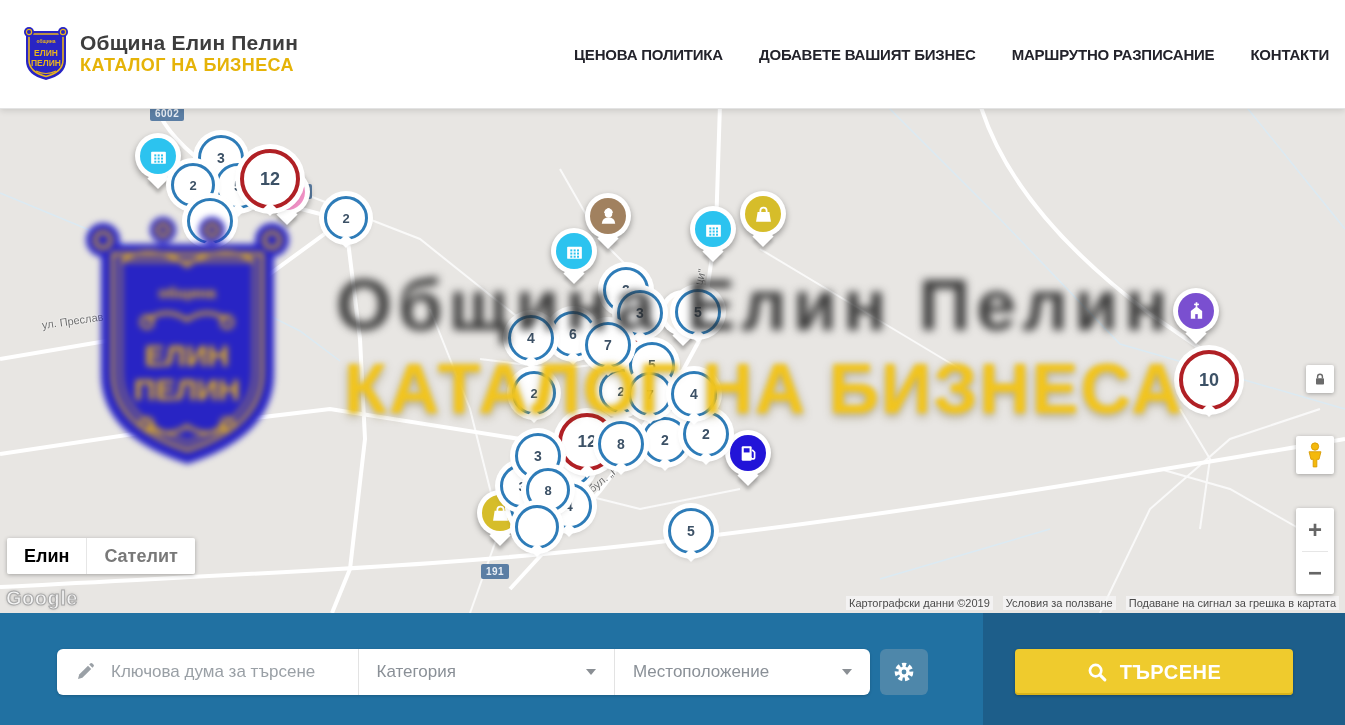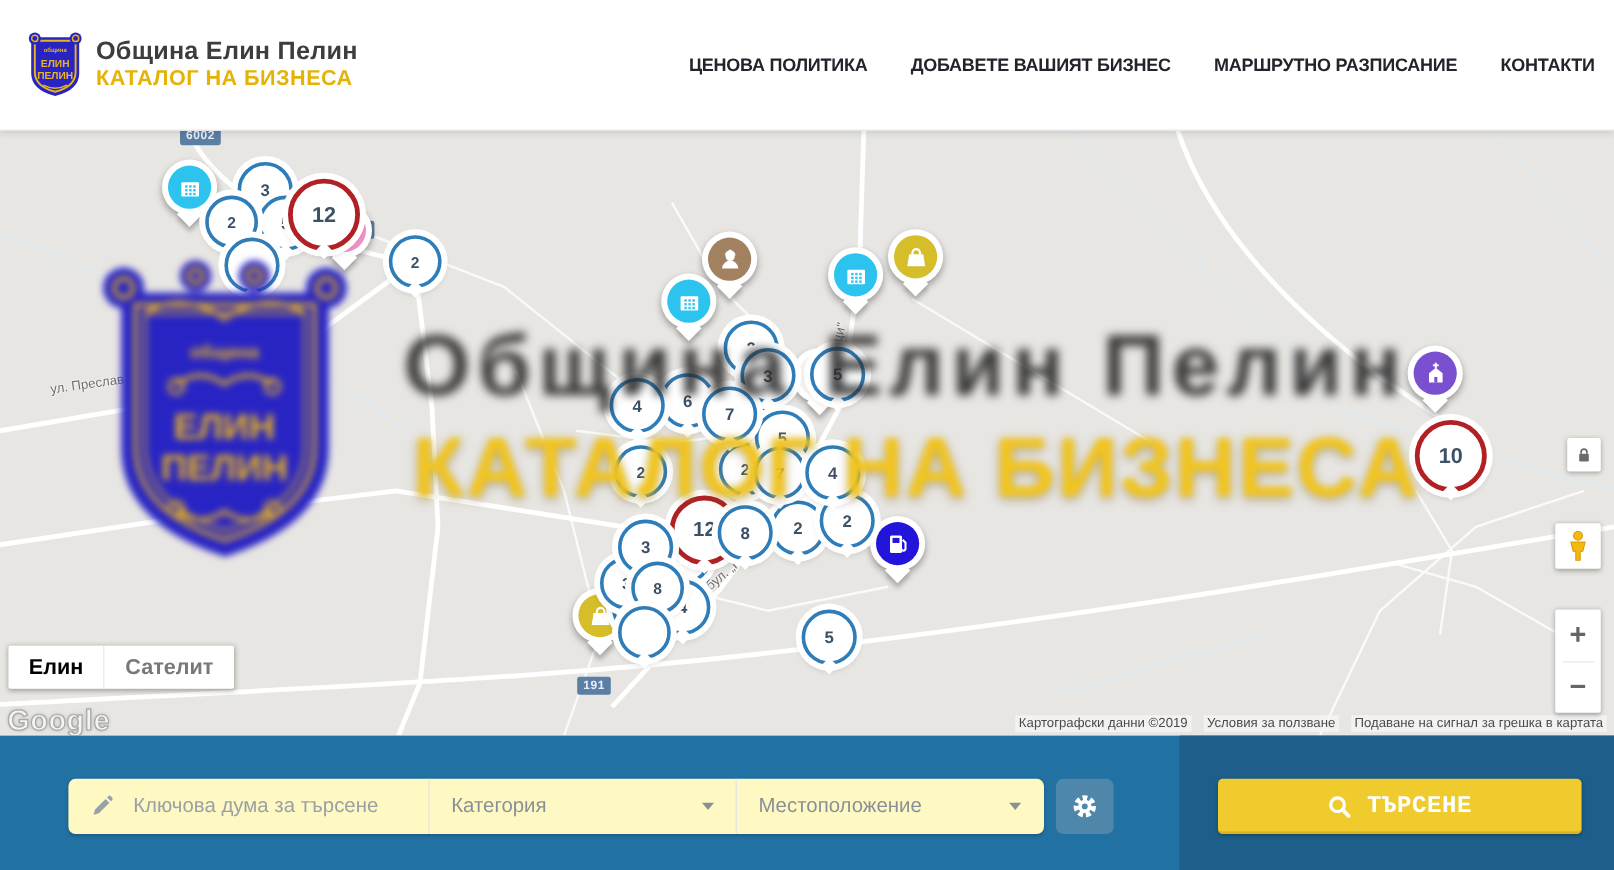--- a/index.html
+++ b/index.html
@@ -40,53 +40,53 @@
   .wm-sub{position:absolute;left:344px;top:240px;font-size:70px;font-weight:700;color:#f1c41e;
     letter-spacing:2px;white-space:nowrap;z-index:10;filter:blur(2.5px);
     text-shadow:0 3px 8px rgba(90,70,0,.45);pointer-events:none;}
   
   .maptype{position:absolute;left:7px;top:429px;display:flex;z-index:20;
     box-shadow:0 1px 4px rgba(0,0,0,.3);border-radius:2px;overflow:hidden;}
   .maptype .btn{background:#fff;height:36px;display:flex;align-items:center;justify-content:center;
     padding:0 17px;font-size:18px;cursor:pointer;font-weight:bold;}
   .maptype .btn.active{font-weight:700;color:#000;}
   .maptype .btn.idle{color:#787878;border-left:1px solid #e6e6e6;}
-  .google{position:absolute;left:6px;top:478px;font-size:24px;font-weight:700;color:#f4f4f4;
+  .google{position:absolute;left:6px;top:478px;font-size:20px;font-weight:700;color:#f4f4f4;
     z-index:20;letter-spacing:.5px;-webkit-text-stroke:1px #a9a9a9;
     text-shadow:0 0 3px rgba(120,120,120,.6);cursor:pointer;}
   .attrib{position:absolute;right:6px;bottom:3px;z-index:20;display:flex;gap:10px;font-size:11px;color:#4b4b4b;padding-left:20px;}
   .attrib span{background:rgba(245,245,245,.8);padding:1px 3px;white-space:nowrap;}
   .ctl{position:absolute;background:#fff;box-shadow:0 1px 4px rgba(0,0,0,.3);z-index:20;
     display:flex;align-items:center;justify-content:center;cursor:pointer;}
   .ctl-lock{left:1306px;top:256px;width:28px;height:28px;border-radius:2px;}
   .ctl-peg{left:1296px;top:327px;width:38px;height:38px;border-radius:2px;}
   .ctl-zoom{left:1296px;top:399px;width:38px;height:86px;border-radius:2px;flex-direction:column;padding:0;}
   .zbtn{width:38px;height:42px;display:flex;align-items:center;justify-content:center;
     font-size:24px;font-weight:700;color:#666;cursor:pointer;}
   .zdiv{width:26px;height:1px;background:#e6e6e6;}
   
   .searchbar{position:relative;width:100%;height:113px;background:#2171a2;z-index:30;}
   .right-panel{position:absolute;right:0;top:0;width:362px;height:113px;background:#1d5e8a;}
-  .fields{position:absolute;left:57px;top:36px;width:813px;height:46px;background:#fef9c3;
-    border-radius:6px;display:flex;align-items:stretch;box-shadow:0 1px 3px rgba(0,0,0,.2);}
+  .fields{position:absolute;left:57px;top:36px;width:813px;height:46px;background:#ffffff;
+    border-radius:6px;display:flex;align-items:stretch;box-shadow:0 1px 3px rgba(0,0,0,.2);justify-content:space-between;}
   .field{display:flex;align-items:center;padding:0 18px;}
   .f-key{width:264px;}
   .f-sel{width:219px;justify-content:space-between;cursor:pointer;}
   .field + .field{border-left:1px solid #e3e3e3;}
   .f-key input{border:none;outline:none;font-size:17px;color:#444;width:100%;
     font-family:"Liberation Sans",sans-serif;background:transparent;}
   .f-key input::placeholder{color:#9aa0a6;}
   .sel-val{font-size:17px;color:#8a9097;}
   .caret{width:0;height:0;border-left:5px solid transparent;border-right:5px solid transparent;
     border-top:6px solid #8a8f94;margin-left:10px;}
   .gear-btn{position:absolute;left:880px;top:36px;width:48px;height:46px;background:#4e87aa;
     border:none;border-radius:6px;display:flex;align-items:center;justify-content:center;cursor:pointer;}
-  .search-btn{position:absolute;left:1015px;top:36px;width:303px;height:46px;background:#efcb2d;
+  .search-btn{position:absolute;left:1015px;top:36px;width:278px;height:46px;background:#efcb2d;
     border:none;border-radius:4px;display:flex;align-items:center;justify-content:center;gap:12px;
-    cursor:pointer;box-shadow:inset 0 -2px 0 #d9b41a,0 1px 3px rgba(0,0,0,.25);font-family:Liberation Mono, monospace;}
+    cursor:pointer;box-shadow:inset 0 -2px 0 #d9b41a,0 1px 3px rgba(0,0,0,.25);}
   .search-btn span{font-size:20px;font-weight:700;color:#fff;letter-spacing:.5px;}
 </style>
 </head>
 <body>
 
 <div class="header">
   <div class="brand">
     <svg width="48" height="58" viewBox="0 0 48 58">
       <path d="M4 6 h40 v30 q0 14 -20 19 q-20 -5 -20 -19 z" fill="#2824c4"></path>
       <path d="M7 9 h34 v26 q0 12 -17 16.5 q-17 -4.5 -17 -16.5 z" fill="none" stroke="#e8b41e" stroke-width="1.6"></path>

